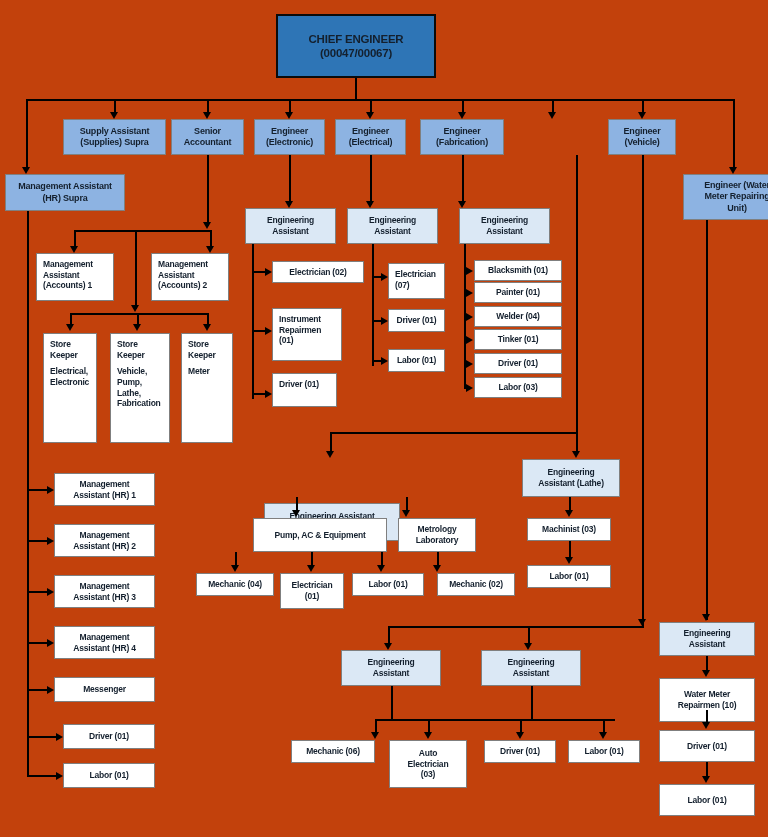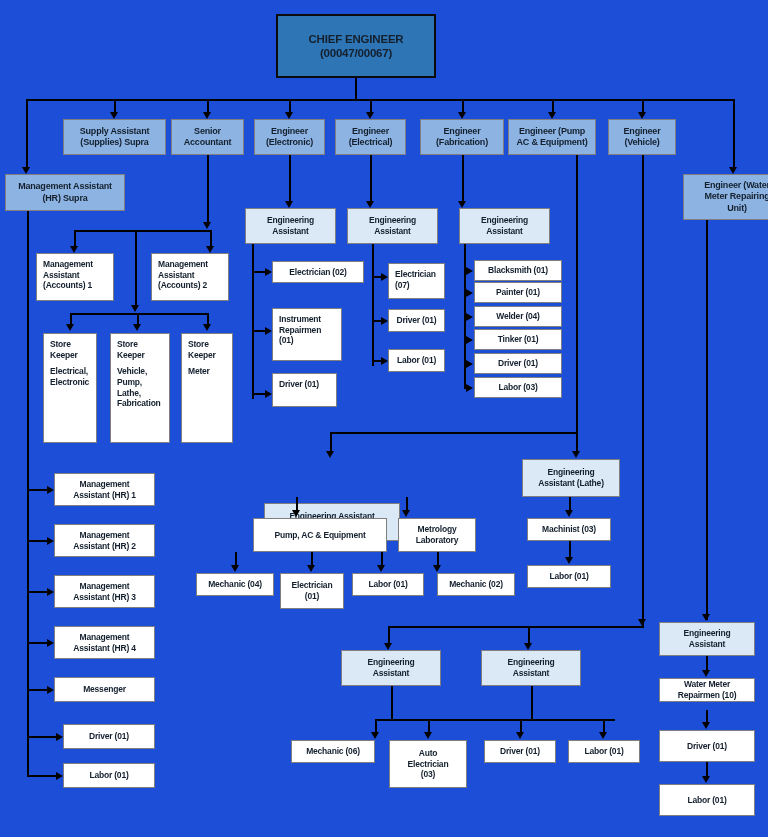--- a/index.html
+++ b/index.html
@@ -1,21 +1,21 @@
 <!DOCTYPE html>
 <html><head>
 <meta charset="utf-8">
 <style>
   html,body{margin:0;padding:0;background:#ffffff;}
   body{font-family:"Liberation Sans",sans-serif;}
   #chart{
     position:relative;
     width:768px;
     height:837px;
-    background:#1d4ed8;
+    background:#c2410c;
     overflow:hidden;
   }
   .box{
     position:absolute;
     box-sizing:border-box;
     display:flex;
     flex-direction:column;
     align-items:center;
     justify-content:flex-start;
     text-align:center;
@@ -128,24 +128,20 @@
 
   <div class="v" style="left:462px;top:99px;height:14px;"></div>
   <div class="arw" style="left:458px;top:112px;"></div>
   <div class="box lvl1" style="left:420px;top:119px;width:84px;height:36px;">
     <span class="ln">Engineer</span>
     <span class="ln">(Fabrication)</span>
   </div>
 
   <div class="v" style="left:552px;top:99px;height:14px;"></div>
   <div class="arw" style="left:548px;top:112px;"></div>
-  <div class="box lvl1" style="left:508px;top:119px;width:88px;height:36px;">
-    <span class="ln">Engineer (Pump</span>
-    <span class="ln">AC &amp; Equipment)</span>
-  </div>
 
   <div class="v" style="left:642px;top:99px;height:14px;"></div>
   <div class="arw" style="left:638px;top:112px;"></div>
   <div class="box lvl1" style="left:608px;top:119px;width:68px;height:36px;">
     <span class="ln">Engineer</span>
     <span class="ln">(Vehicle)</span>
   </div>
 
   <div class="v" style="left:733px;top:99px;height:69px;"></div>
   <div class="arw" style="left:729px;top:167px;"></div>
@@ -473,21 +469,21 @@
 
   <div class="v" style="left:706px;top:220px;height:400px;"></div>
   <div class="arw" style="left:702px;top:614px;"></div>
   <div class="box ea" style="left:659px;top:622px;width:96px;height:34px;">
     <span class="ln">Engineering</span>
     <span class="ln">Assistant</span>
   </div>
 
   <div class="v" style="left:706px;top:656px;height:16px;"></div>
   <div class="arw" style="left:702px;top:670px;"></div>
-  <div class="box plain padc" style="left:659px;top:678px;width:96px;height:24px;">
+  <div class="box plain padc" style="left:659px;top:678px;width:96px;height:44px;">
     <span class="ln">Water Meter</span>
     <span class="ln">Repairmen (10)</span>
   </div>
 
   <div class="v" style="left:706px;top:710px;height:14px;"></div>
   <div class="arw" style="left:702px;top:722px;"></div>
   <div class="box plain padc" style="left:659px;top:730px;width:96px;height:32px;">
     <span class="ln">Driver (01)</span>
   </div>
 

